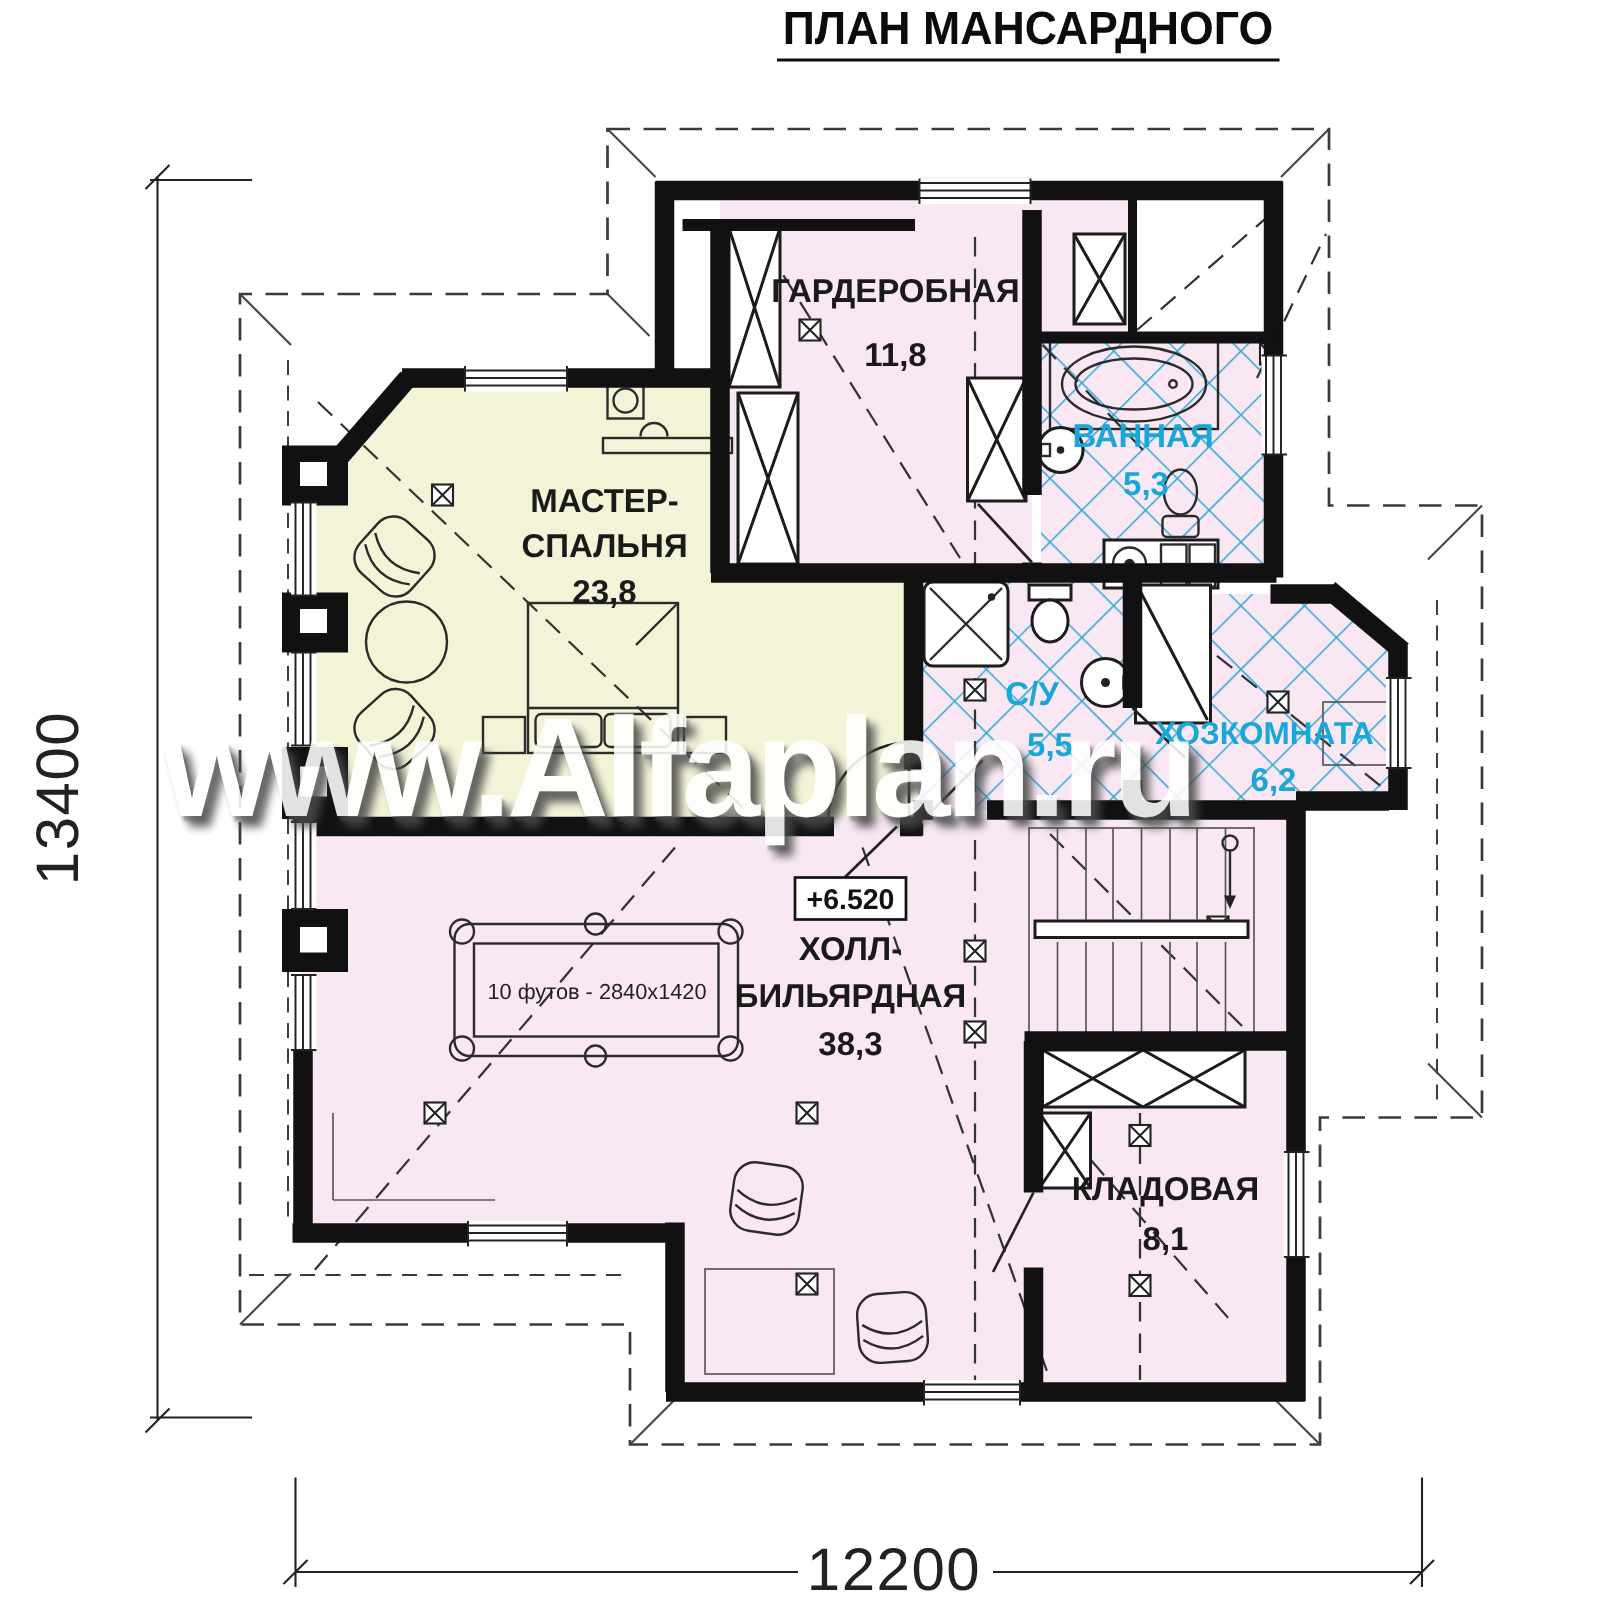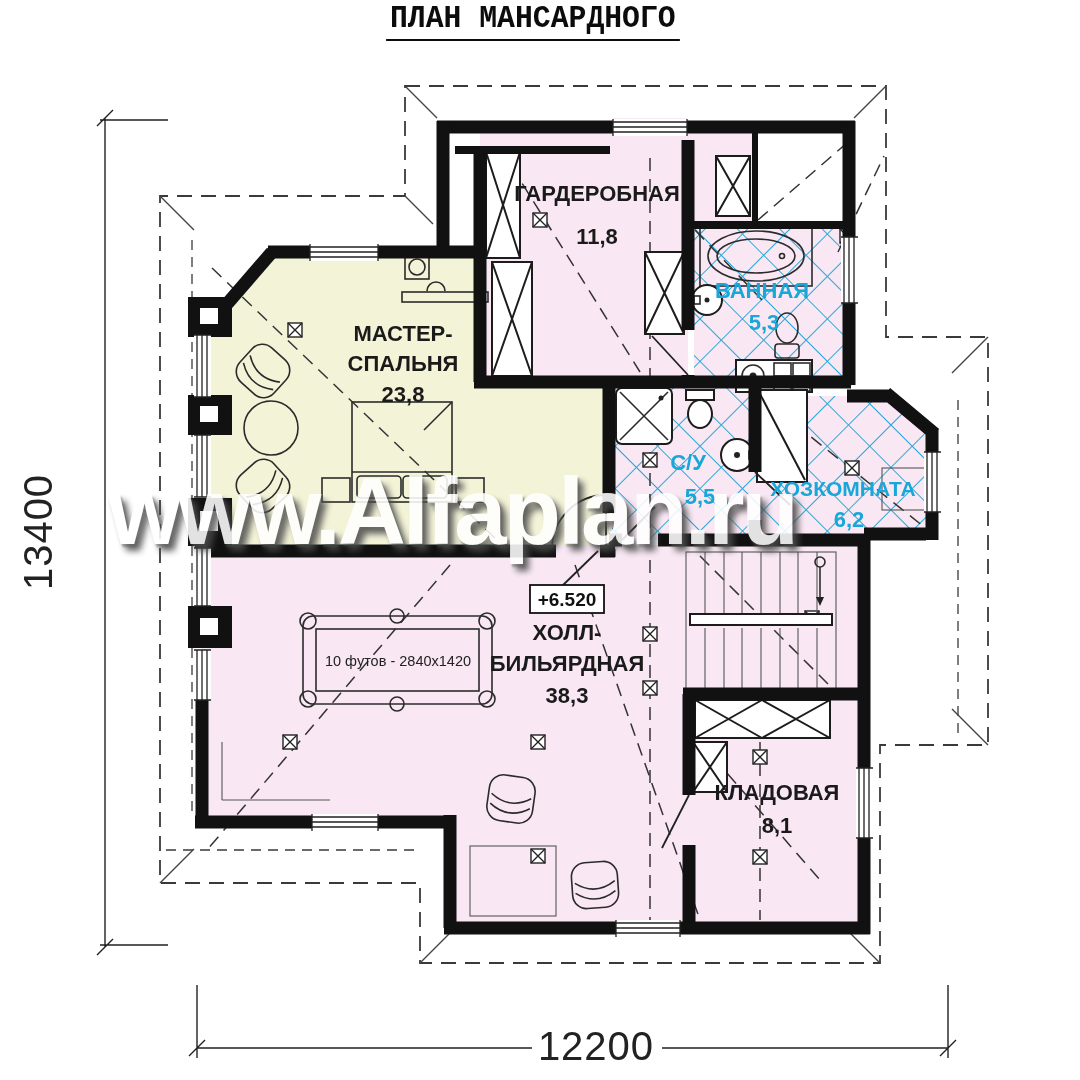--- a/index.html
+++ b/index.html
@@ -28,21 +28,21 @@
   .winln{stroke:#222;stroke-width:1.3;fill:none;}
   .door{stroke:#222;stroke-width:1.8;fill:none;}
   .xpost{stroke:#222;stroke-width:1.4;fill:#ffffff;}
   .dim{stroke:#222;stroke-width:1.4;fill:none;}
   .dim-text{font-size:40px;fill:#222;letter-spacing:1px;}
   .lbl{font-weight:bold;font-size:22px;fill:var(--label);text-anchor:middle;}
   .lbl-cyan{font-weight:bold;font-size:22px;fill:var(--wet_label);text-anchor:middle;}
   .lbl-small{font-size:14.5px;fill:#222;text-anchor:middle;}
   .lbl-elev{font-weight:bold;font-size:19px;fill:#111;text-anchor:middle;}
   
-  .title-wrap{position:absolute;left:380px;top:2px;width:480px;text-align:left;z-index:5;font-family:Liberation Mono, monospace;}
+  .title-wrap{position:absolute;left:380px;top:2px;width:480px;text-align:right;z-index:5;}
   .title-line{display:inline-block;font-weight:bold;font-size:31px;color:#0c0c0c;
               border-bottom:2px solid #0c0c0c;padding:0 4px 3px 4px;line-height:1.1;
               transform:scaleX(.96);letter-spacing:0px;}
   .watermark{position:absolute;left:108px;top:458px;z-index:6;font-weight:bold;
              font-size:94px;letter-spacing:-3px;color:var(--watermark_fill);opacity:.88;
              text-shadow:6px 7px 6px rgba(75,75,75,.95), 2px 3px 2px rgba(95,95,95,.55);
              pointer-events:none;white-space:nowrap;}
 </style>
 </head>
 <body>

